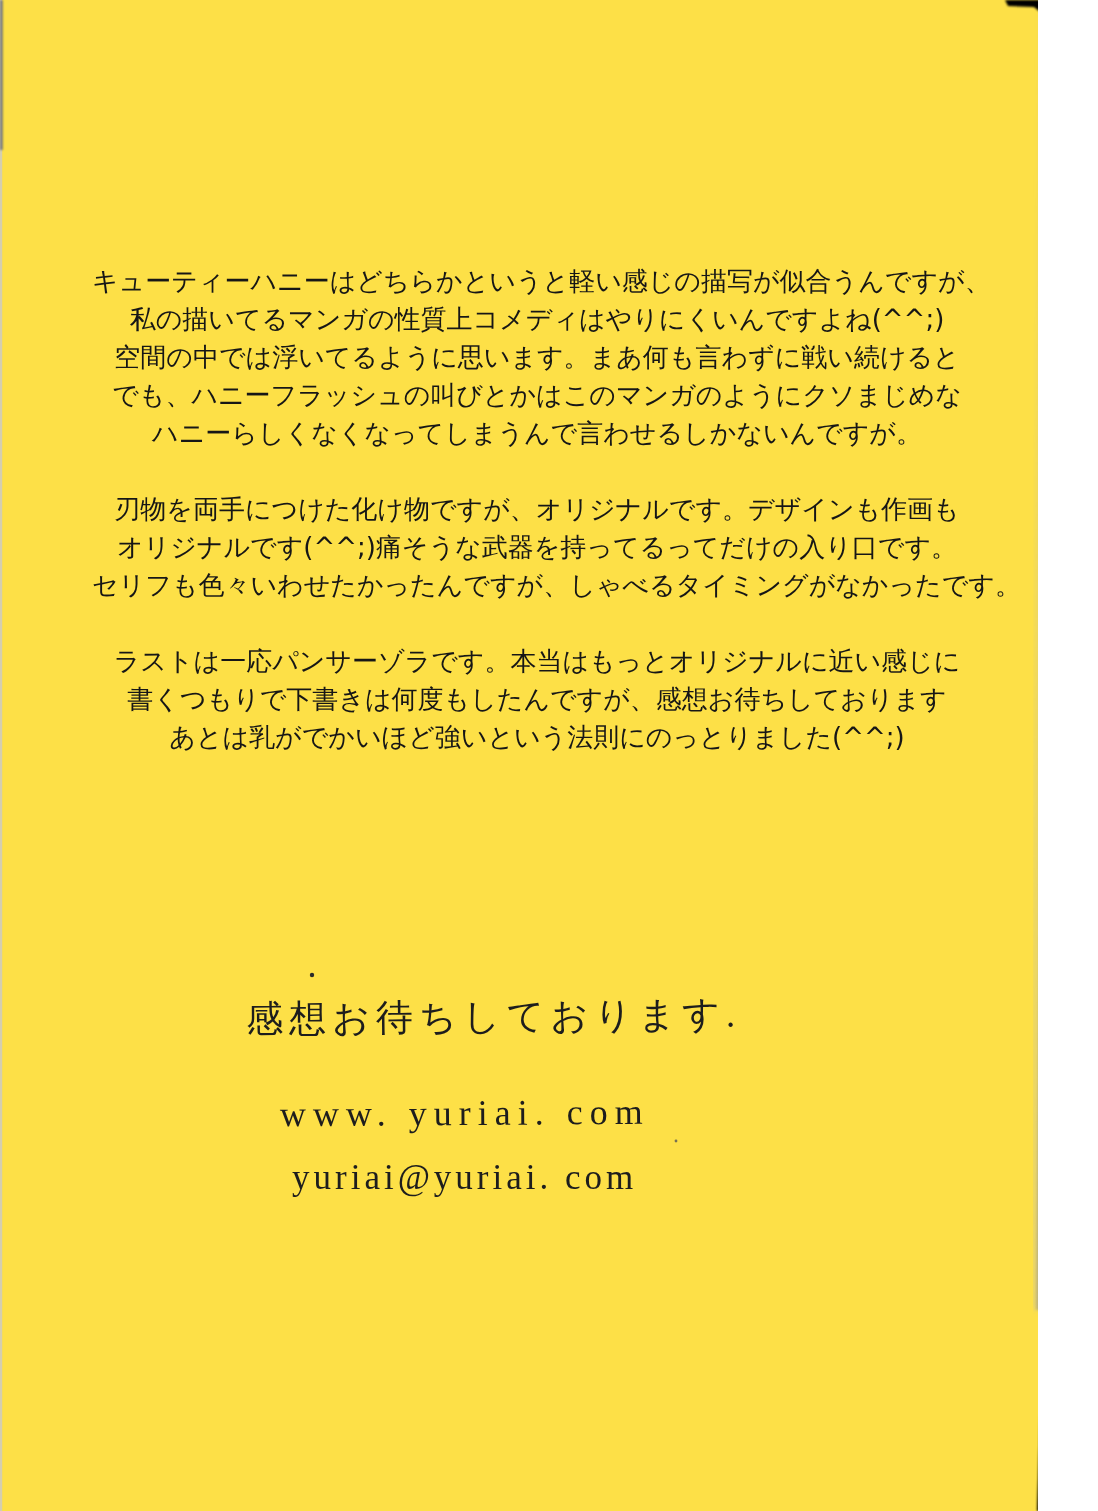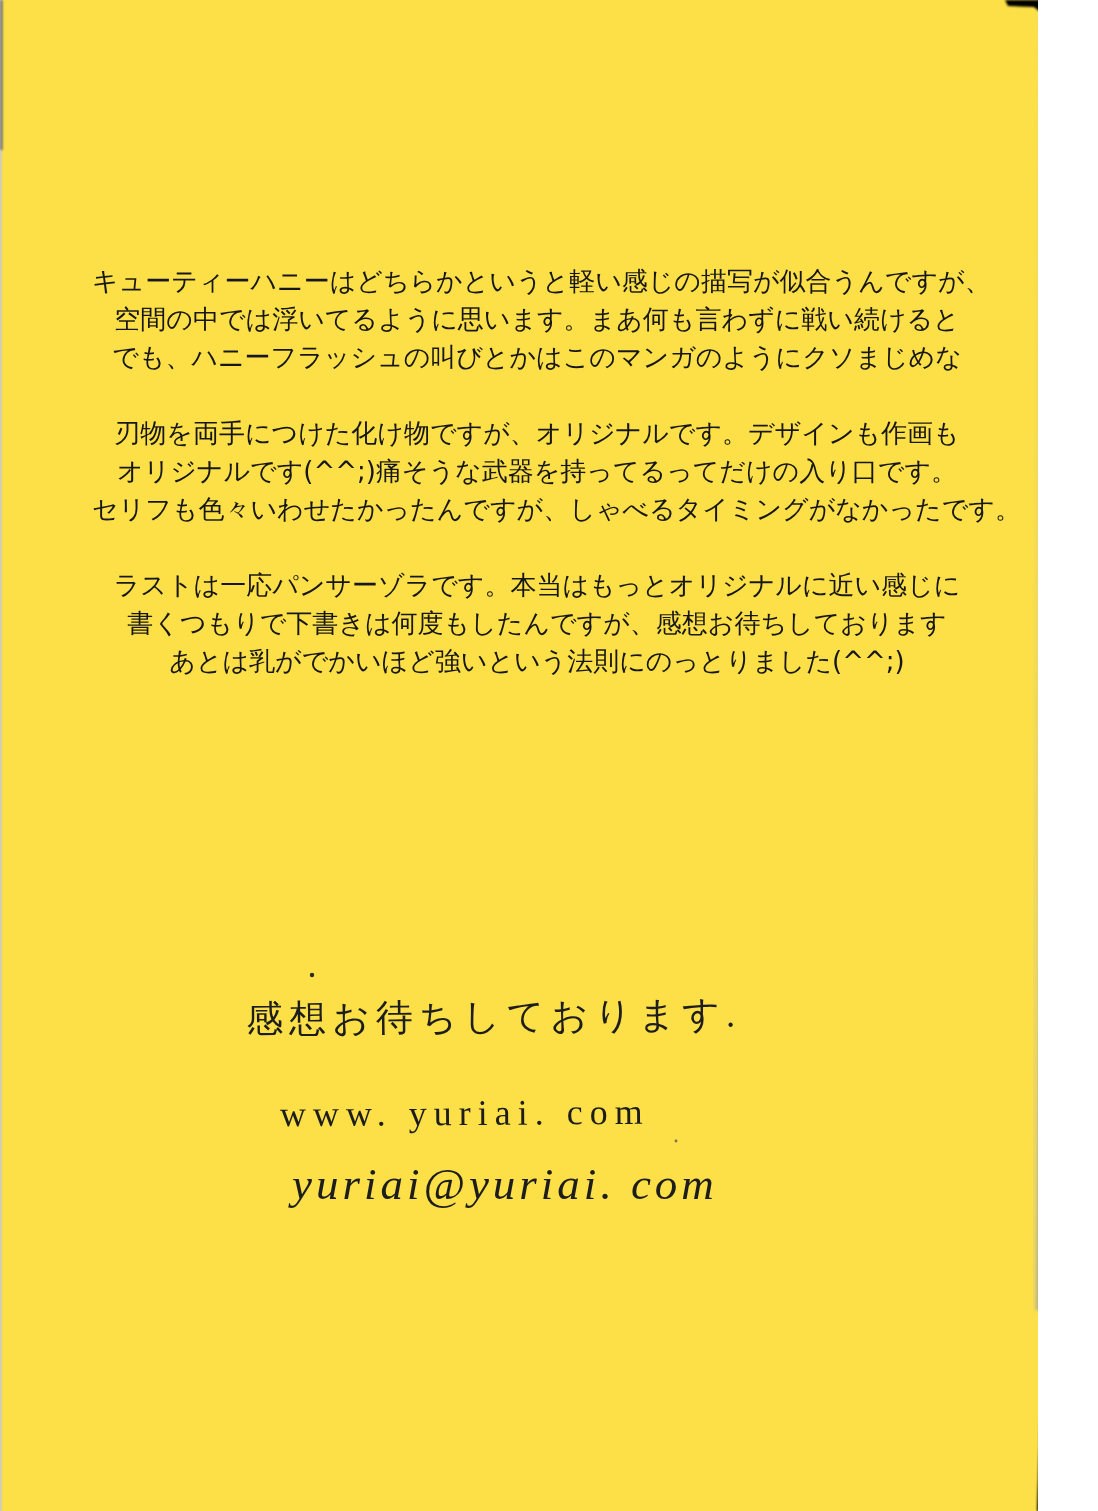--- a/index.html
+++ b/index.html
@@ -43,41 +43,42 @@
     transform: rotate(-0.6deg);
   }
   .hw-site {
     left: 280px; top: 1092px;
     font-size: 36px;
     letter-spacing: 7px;
     transform: rotate(-0.4deg);
   }
   .hw-email {
     left: 292px; top: 1158px;
-    font-size: 45px;
+    font-size: 35px;
     letter-spacing: 4px;
-    font-style: italic;
   }
   .scan-artifacts {
     position: absolute;
     left: 0; top: 0;
     width: 1098px; height: 1511px;
     pointer-events: none;
   }
 </style>
 </head>
 <body>
 
 <main class="page">
 
   <section class="printed">
     <p class="para">
       <span class="line">キューティーハニーはどちらかというと軽い感じの描写が似合うんですが、</span>
+      <span class="line">私の描いてるマンガの性質上コメディはやりにくいんですよね(^^;)</span>
       <span class="line">空間の中では浮いてるように思います。まあ何も言わずに戦い続けると</span>
       <span class="line">でも、ハニーフラッシュの叫びとかはこのマンガのようにクソまじめな</span>
+      <span class="line">ハニーらしくなくなってしまうんで言わせるしかないんですが。</span>
     </p>
     <p class="para">
       <span class="line">刃物を両手につけた化け物ですが、オリジナルです。デザインも作画も</span>
       <span class="line">オリジナルです(^^;)痛そうな武器を持ってるってだけの入り口です。</span>
       <span class="line">セリフも色々いわせたかったんですが、しゃべるタイミングがなかったです。</span>
     </p>
     <p class="para">
       <span class="line">ラストは一応パンサーゾラです。本当はもっとオリジナルに近い感じに</span>
       <span class="line">書くつもりで下書きは何度もしたんですが、感想お待ちしております</span>
       <span class="line">あとは乳がでかいほど強いという法則にのっとりました(^^;)</span>

